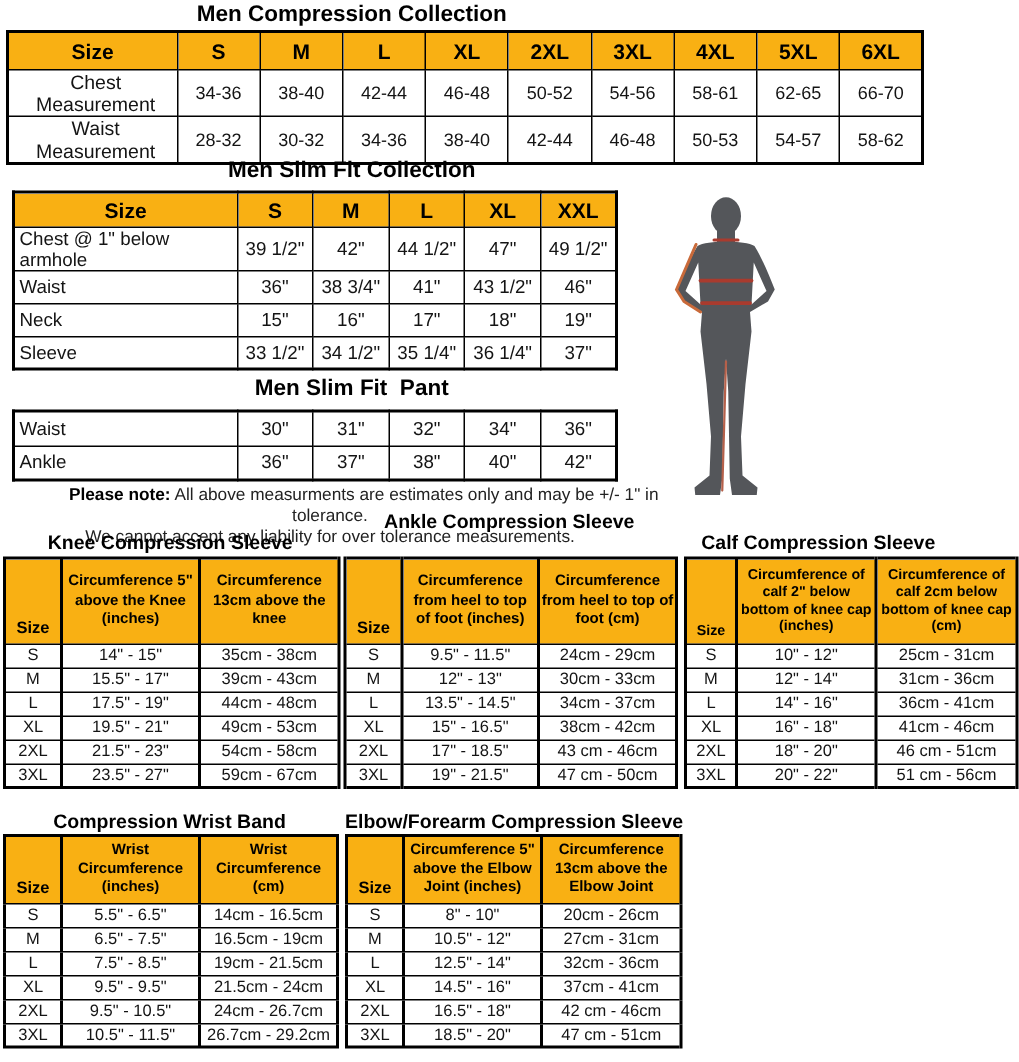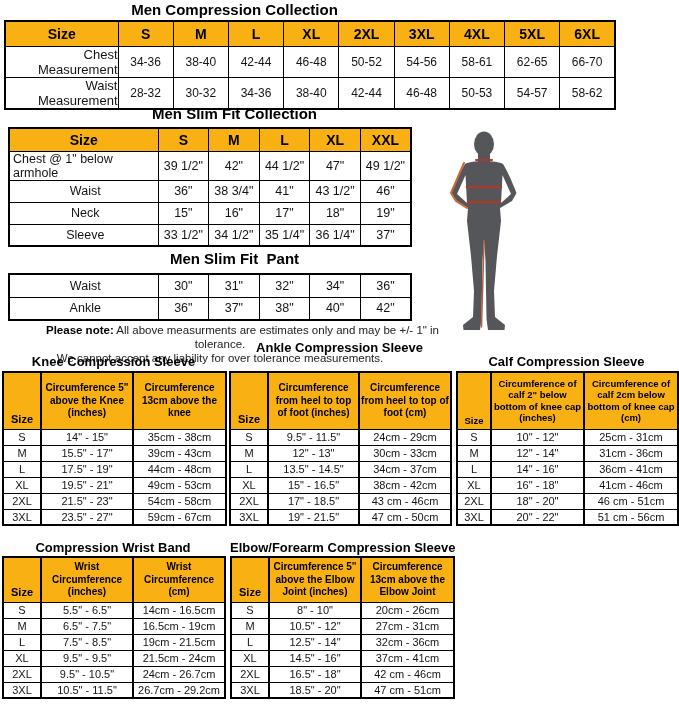--- a/index.html
+++ b/index.html
@@ -21,29 +21,29 @@
   .tbl { border:2px solid var(--line); }
   .tbl th { background:var(--gold); font-weight:700; color:#000; }
 
   
   .big { border:2px solid var(--line); }
   #t1 { left:4px; top:20px; width:612px; }
   #t1 tr { height:22px; }
   #t1 thead tr { height:25px; }
   #t1 th { font-size:14px; }
   #t1 td { font-size:12px; }
-  #t1 td.lbl { font-size:13px; text-align:right; padding-left:4px; }
+  #t1 td.lbl { font-size:13px; text-align:center; padding-left:4px; }
 
   #t2 { left:8px; top:127px; width:404px; }
   #t2 tr { height:22px; }
   #t2 thead tr { height:23px; }
   #t2 th { font-size:14px; }
   #t2 td { font-size:12.5px; }
   td.lbl-sm { font-size:12px; text-align:left !important; padding-left:3px !important; }
-  td.lbl-lg { font-size:17px; text-align:center; padding-left:3px !important;margin-top:24px; }
+  td.lbl-lg { font-size:17px; text-align:left; padding-left:3px !important;margin-top:24px; }
 
   #t3 { left:8px; top:273px; width:404px; }
   #t3 tr { height:23px; }
   #t3 td { font-size:12.5px; }
 
   .note { position:absolute; top:323px; left:0; width:440px; text-align:center;
           font-size:11.5px; line-height:14px; color:#222; }
   .note b { color:#000;padding-left:45px; }
 
   
@@ -56,21 +56,21 @@
   .r1 thead tr { height:57px; }
   .r2 thead tr { height:45px; }
   #calf th { font-size:9.5px; }
   #knee  { left:2px;   top:371px; width:223px; }
   #ankle { left:229px; top:371px; width:221px; }
   #calf  { left:456px; top:371px; width:221px; }
   #wrist { left:2px;   top:556px; width:222px; }
   #elbow { left:230px; top:556px; width:223px; }
   #knee-title  { left:2px;   top:354px; width:223px; }
   #ankle-title { left:229px; top:340px; width:221px; }
-  #calf-title  { left:456px; top:354px; width:221px; }
+  #calf-title  { left:435px; top:354px; width:221px; }
   #wrist-title { left:2px;   top:540px; width:222px; }
   #elbow-title { left:230px; top:540px; width:223px; }
 
   #figure { position:absolute; left:437px; top:131px; width:95px; height:205px; }
 </style>
 </head>
 <body>
 
 <div class="t-title big-title" id="t1-title">Men Compression Collection</div>
 <table class="tbl big" id="t1">

